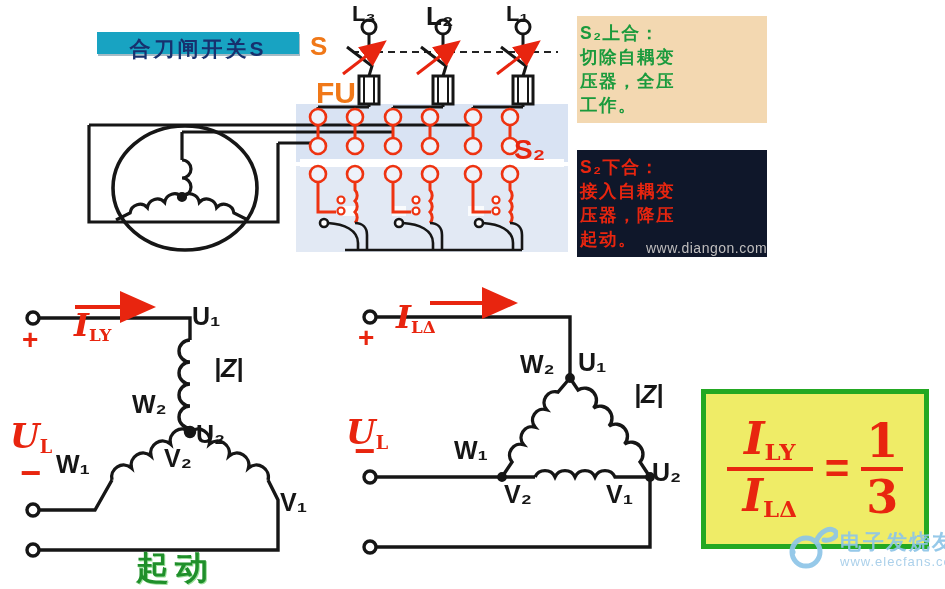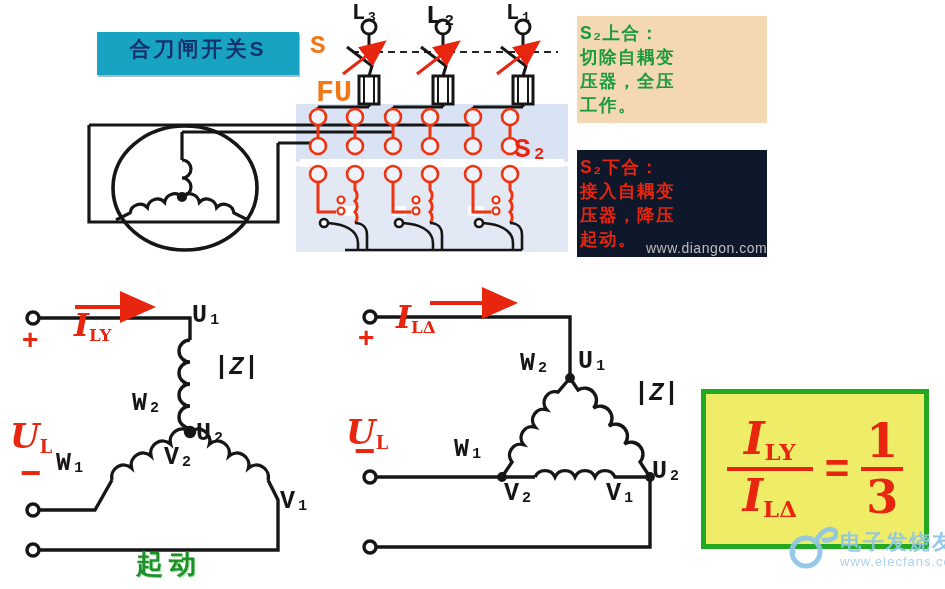--- a/index.html
+++ b/index.html
@@ -1,33 +1,33 @@
 <!DOCTYPE html>
 <html><head>
 <meta charset="utf-8">
 <style>
   html,body{margin:0;padding:0;background:#fff;}
   .stage{position:relative;width:945px;height:589px;background:#ffffff;overflow:hidden;
          font-family:"Liberation Sans",sans-serif;}
   svg.layer{position:absolute;left:0;top:0;z-index:1;}
   .lbl{position:absolute;z-index:2;white-space:pre-line;line-height:1.15;}
-  .math{font-family:Liberation Mono, monospace;font-weight:bold;color:#161616;}
+  .math{font-family:Liberation Sans, sans-serif;font-weight:bold;color:#161616;}
   .it{font-style:italic;}
   .red{color:#e8250f;}
   .orange{color:#f07818;}
   .sub{font-size:0.52em;font-weight:bold;vertical-align:-0.28em;letter-spacing:0;text-align:center;}
   .banner{background:#18a3c2;color:#17306e;font-weight:bold;font-size:21px;
-          letter-spacing:3px;text-align:center;line-height:34px;width:202px;height:43px;
+          letter-spacing:3px;text-align:center;line-height:34px;width:202px;height:22px;
           box-shadow:1px 2px 0 rgba(0,60,90,.35);}
   .note{width:190px;padding:5px 3px;box-sizing:border-box;font-weight:bold;
         font-size:17.5px;line-height:1.38;letter-spacing:1.5px;}
   .note-up{background:#f3d8b1;color:#1a9a3c;}
   .note-down{background:#0f172a;color:#e8250f;margin-top:20px;}
   .url-mark{font-size:14px;color:#c0bebe;letter-spacing:.5px;z-index:2;}
-  .caption{font-weight:bold;color:#1f8f2a;font-size:27px;text-shadow:1px 1px 0 #9adf9a;}
+  .caption{font-weight:bold;color:#1f8f2a;font-size:33px;text-shadow:1px 1px 0 #9adf9a;}
   .formula-box{position:absolute;left:701px;top:389px;width:218px;height:150px;z-index:2;
                background:#efec67;border:5px solid #23a822;display:flex;align-items:center;
                justify-content:center;gap:12px;}
   .frac{display:flex;flex-direction:column;align-items:center;}
   .frac .bar{height:4px;background:#e8250f;margin:3px 0;}
   .cur{font-family:"DejaVu Serif",serif;font-weight:bold;font-style:italic;color:#e8250f;}
   .fnum{font-size:44px;line-height:1.0;}
   .rhs{font-family:"DejaVu Serif",serif;font-weight:bold;color:#e8250f;font-size:46px;line-height:1.0;}
   .eq{font-size:42px;font-weight:bold;color:#e8250f;}
   .logo{position:absolute;left:782px;top:520px;display:flex;align-items:center;gap:2px;

